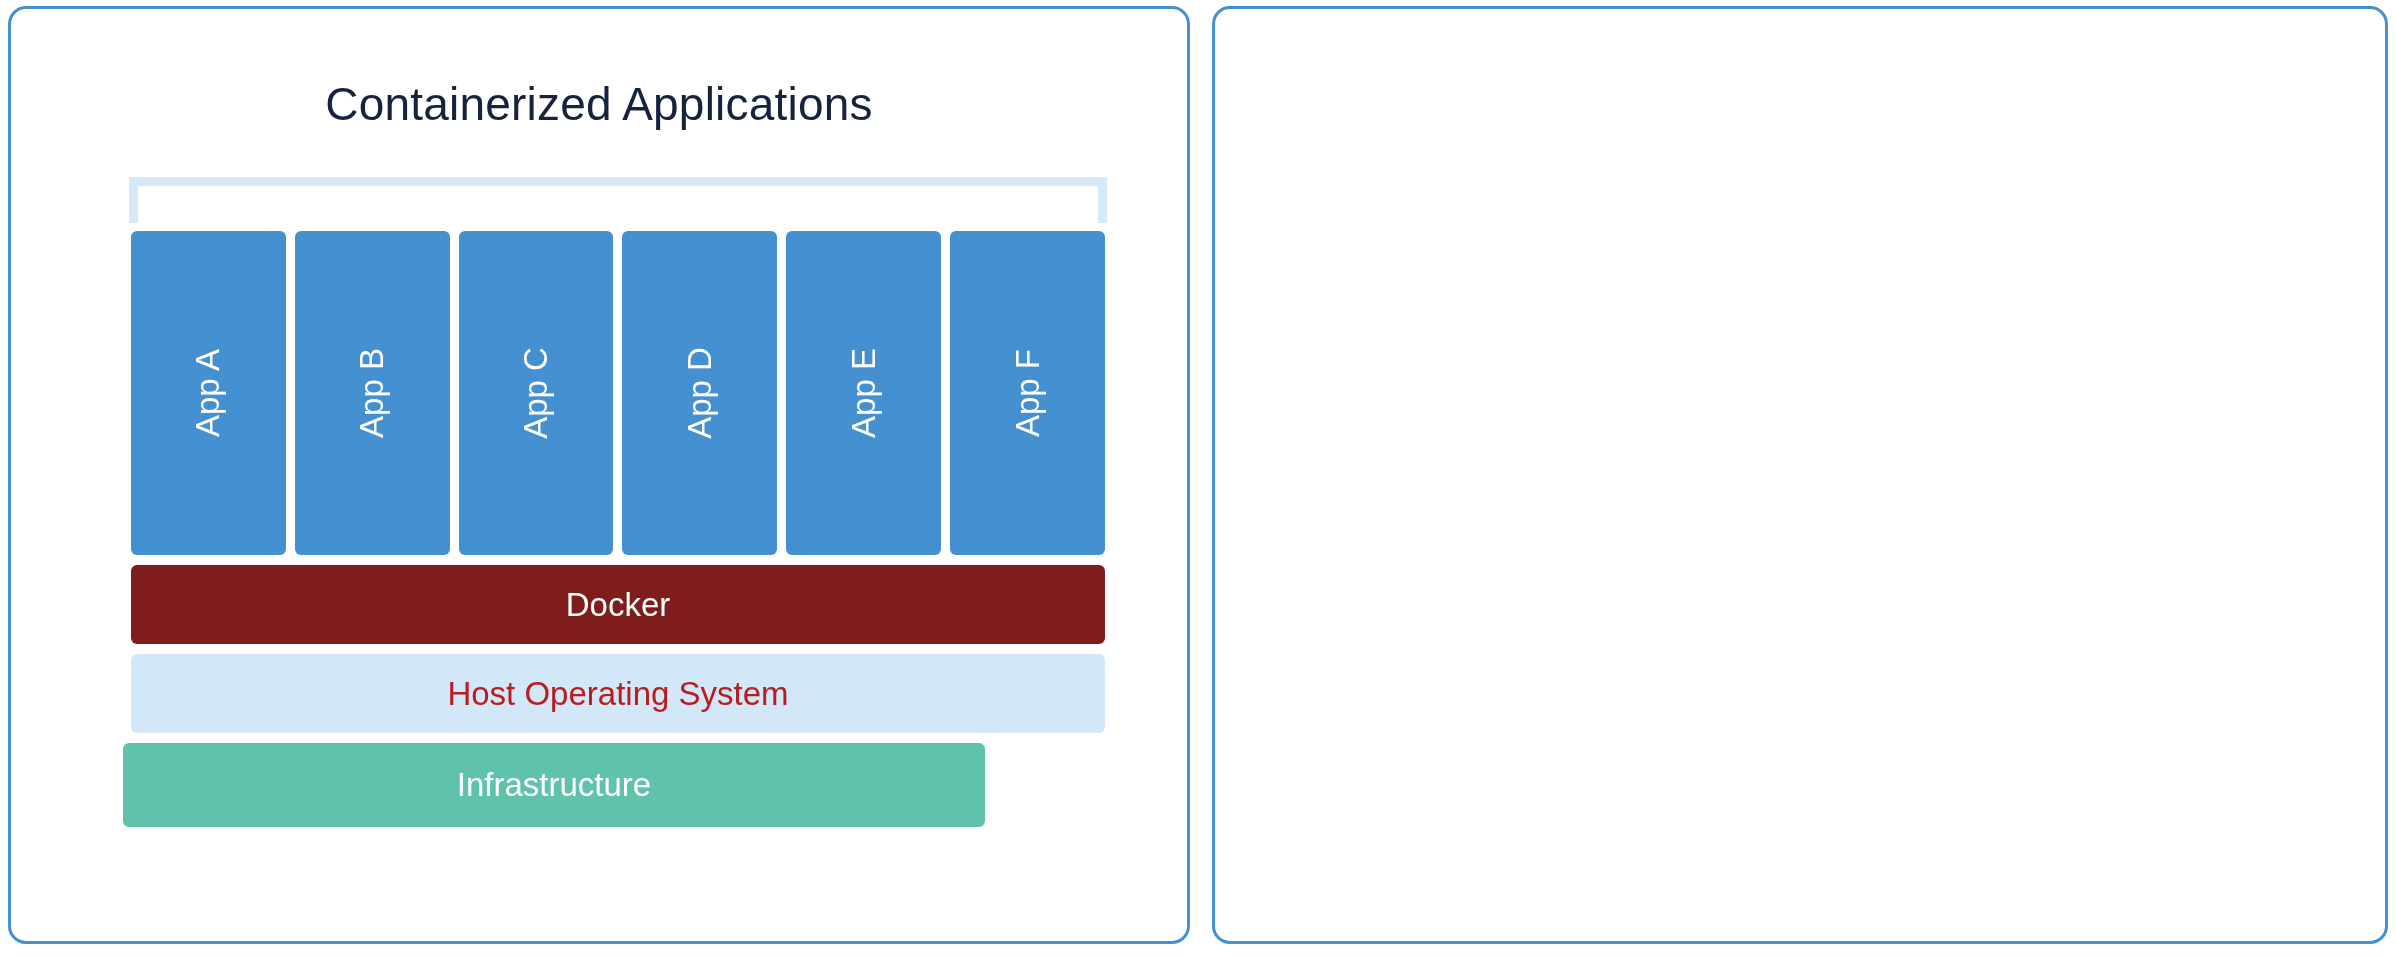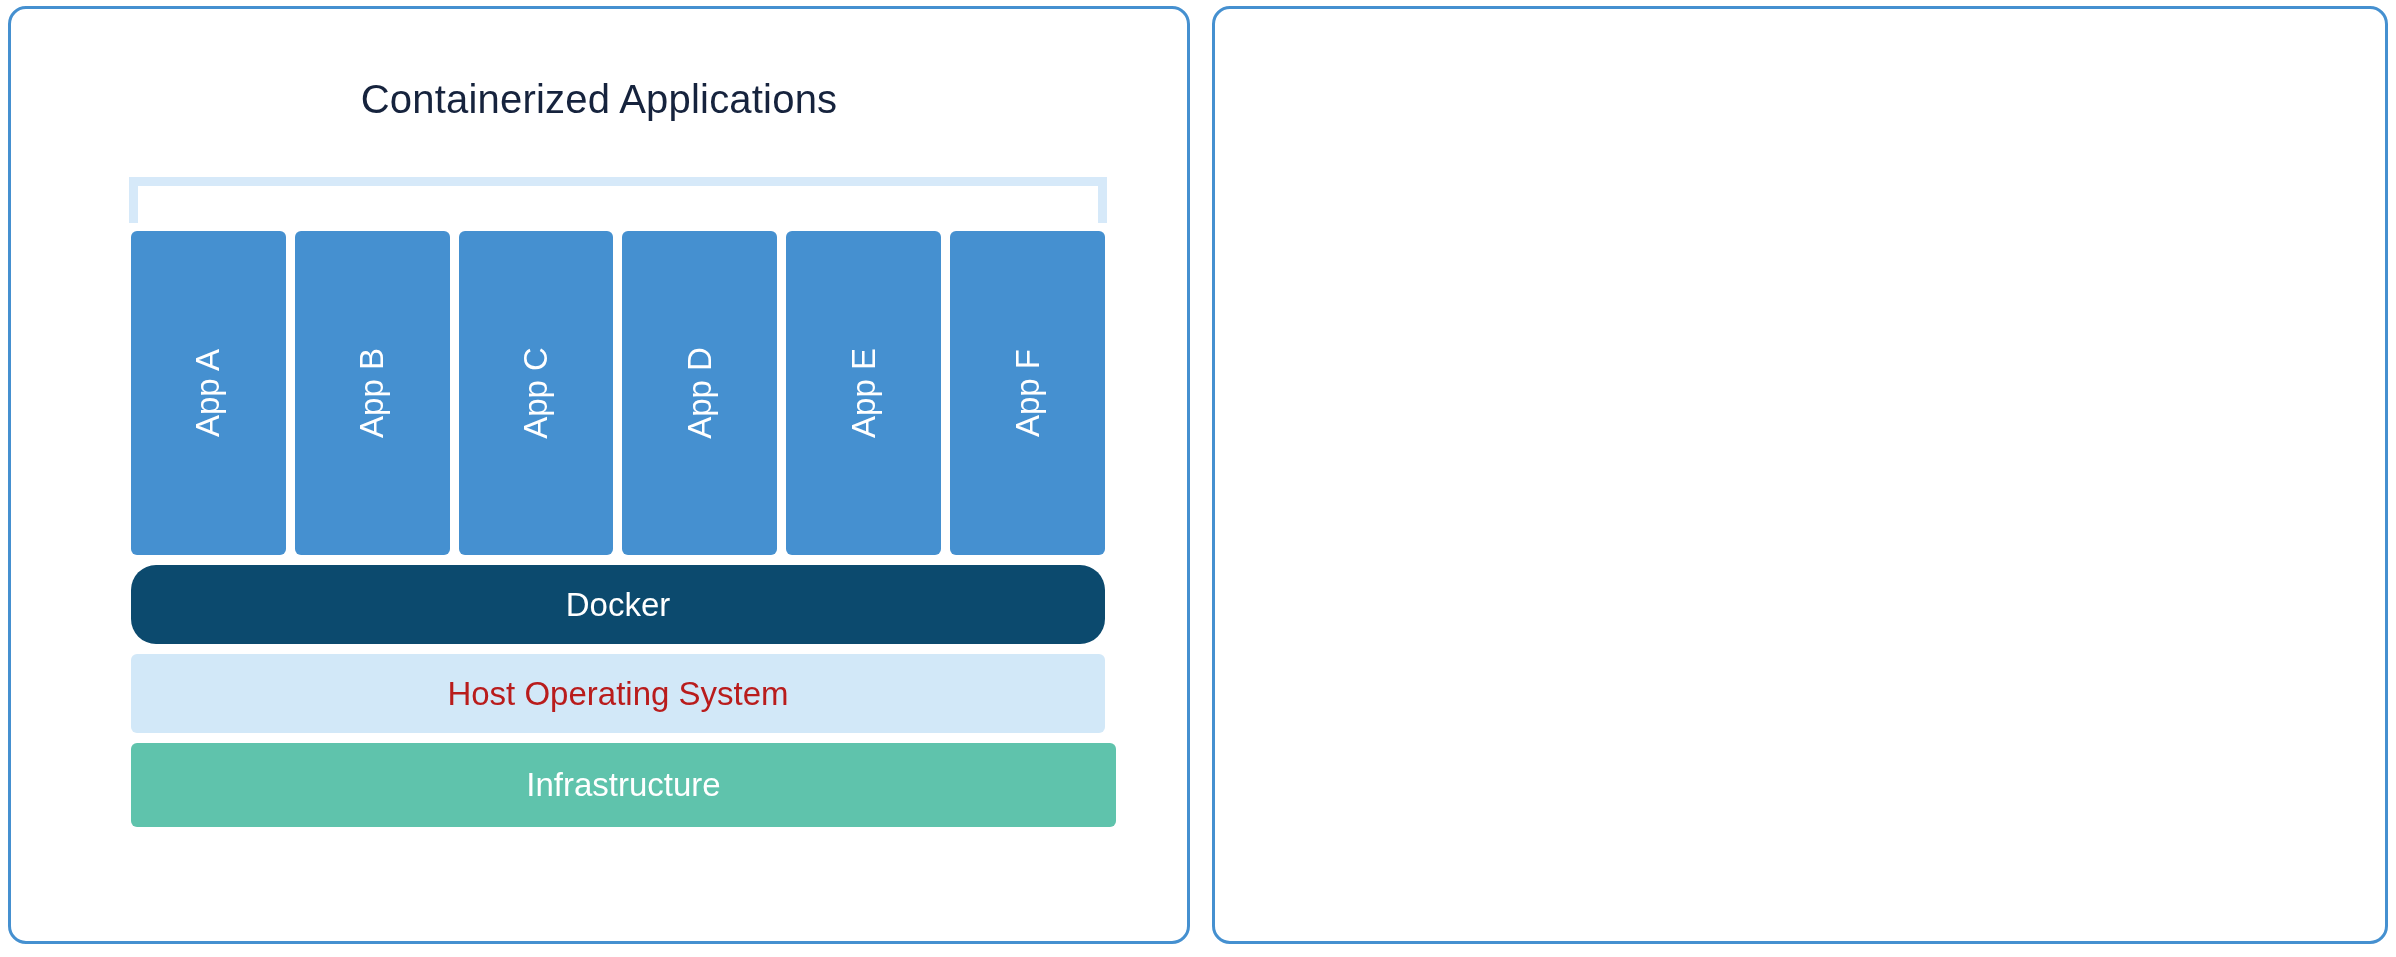--- a/index.html
+++ b/index.html
@@ -32,21 +32,21 @@
   #panel-left  { left: 8px;    top: 6px;  width: 1182px; height: 938px; }
   #panel-right { left: 1212px; top: 6px;  width: 1176px; height: 938px; }
 
   
   .panel-title {
     position: absolute;
     left: 0;
     width: 100%;
     text-align: center;
     color: #16233d;
-    font-size: 40px;
+    font-size: 46px;
     font-weight: 400;
     letter-spacing: 0.2px;
     white-space: nowrap;
   }
   #title-containerized { top: 68px; }
 
   
   #app-bracket {
     position: absolute;
     left: 118px;
@@ -90,27 +90,27 @@
   
   .stack-bar {
     position: absolute;
     display: flex;
     align-items: center;
     justify-content: center;
     border-radius: 6px;
     font-size: 33px;
     box-sizing: border-box;
   }
-  .bar-blue   { background: #0c4a6e; color: #ffffff; border-radius: 25px; }
+  .bar-blue   { background: #7f1d1d; color: #ffffff; }
   .bar-ltblue { background: #d2e8f8; color: #b91c1c; }
   .bar-green  { background: #5fc3ac; color: #ffffff; }
 
   #bar-docker  { left: 120px; top: 556px; width: 974px; height: 79px; }
   #bar-host-os { left: 120px; top: 645px; width: 974px; height: 79px; }
-  #bar-infra-l { left: 120px; top: 734px; width: 985px; height: 84px; }
+  #bar-infra-l { left: 112px; top: 734px; width: 862px; height: 84px; }
 </style>
 </head>
 <body>
 
 <div id="stage">
 
   <div class="panel" id="panel-left">
 
     <div class="panel-title" id="title-containerized">Containerized Applications</div>
 

